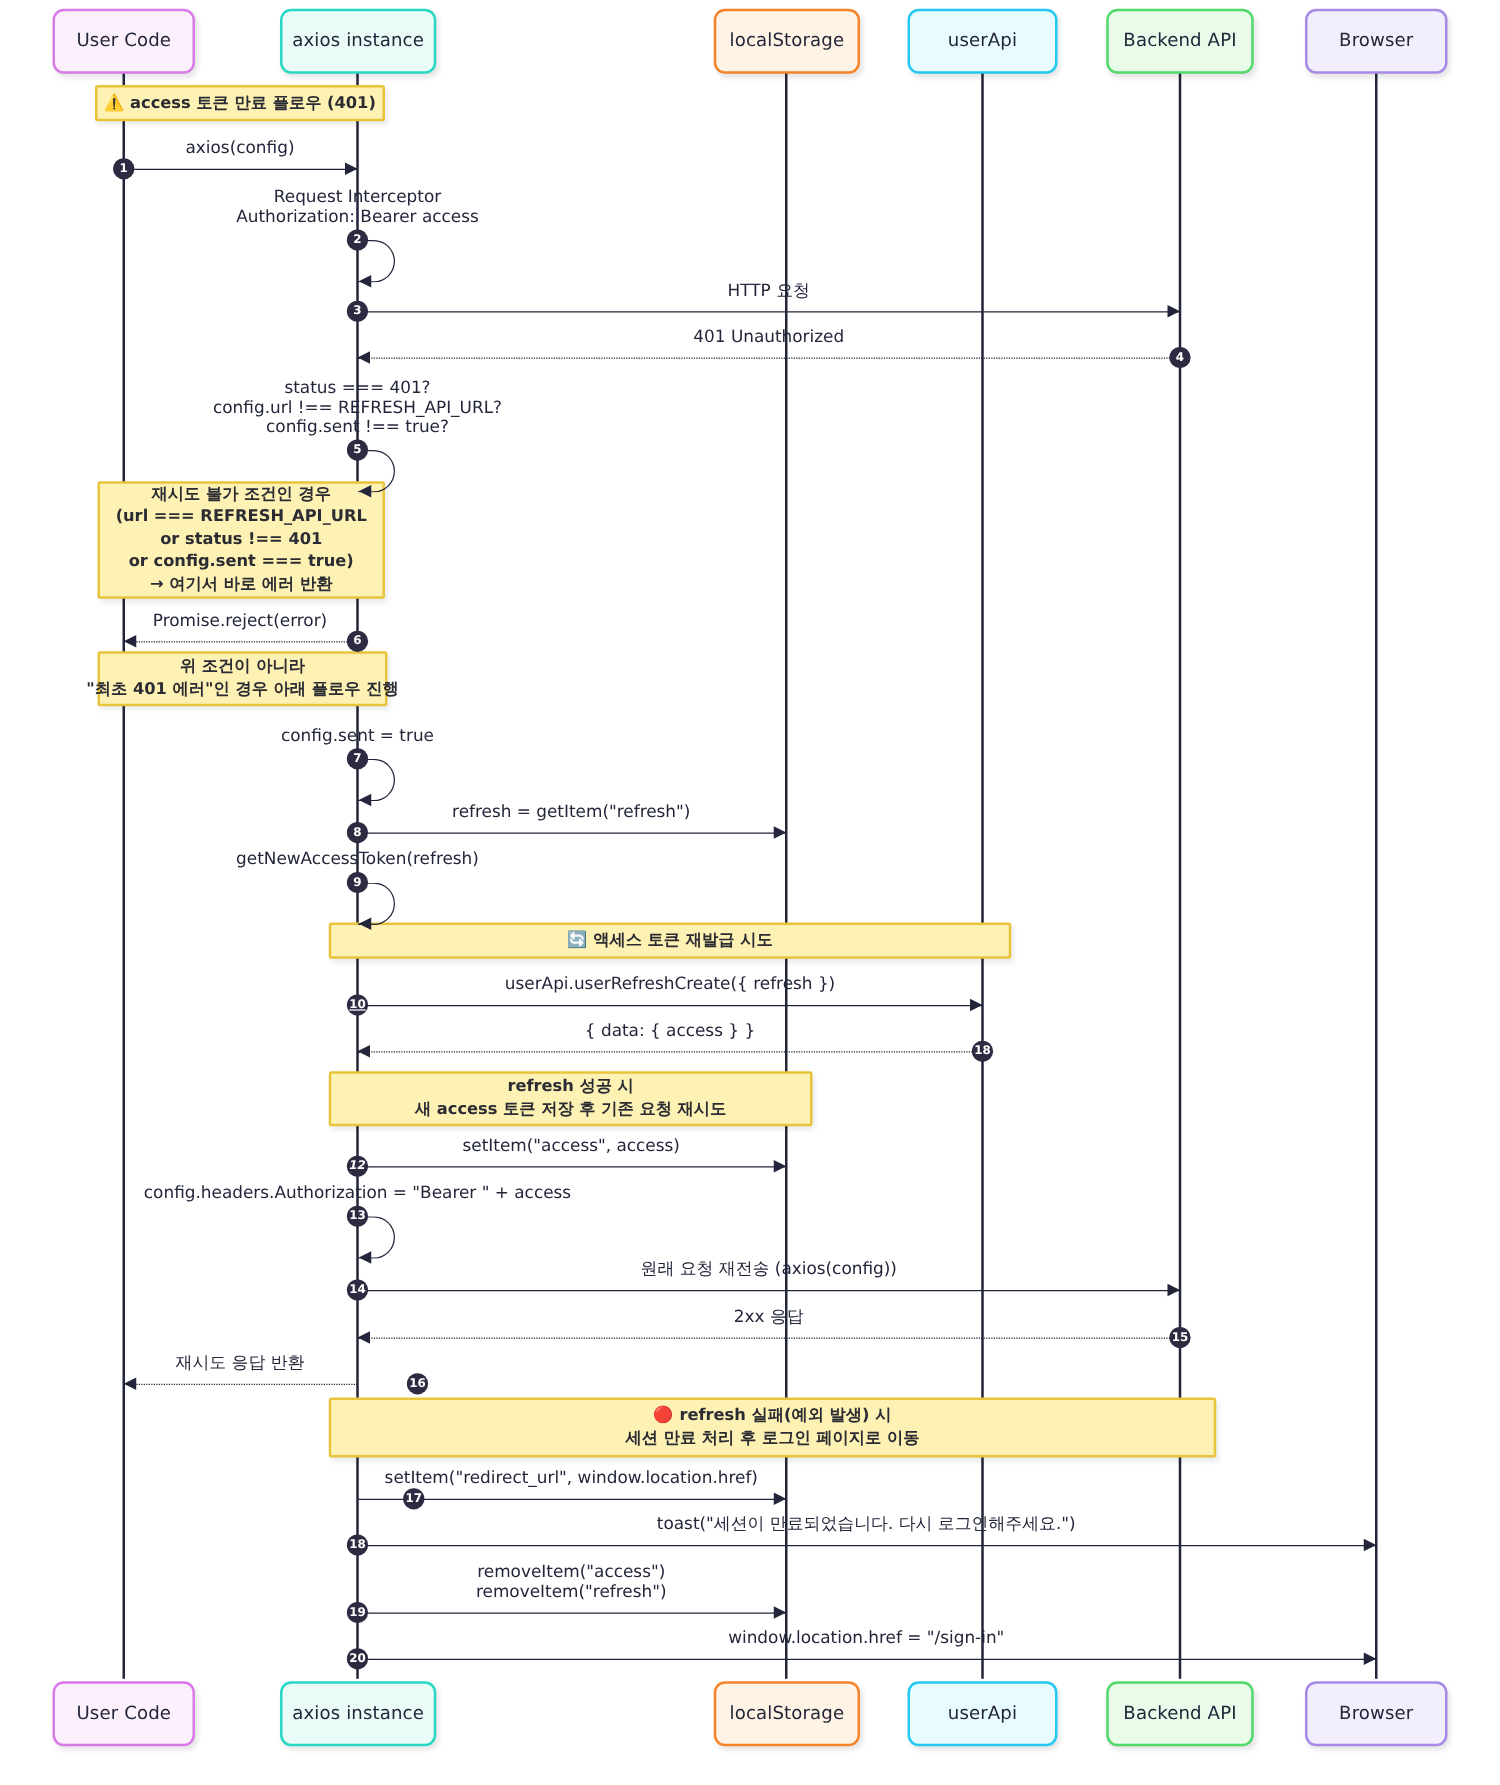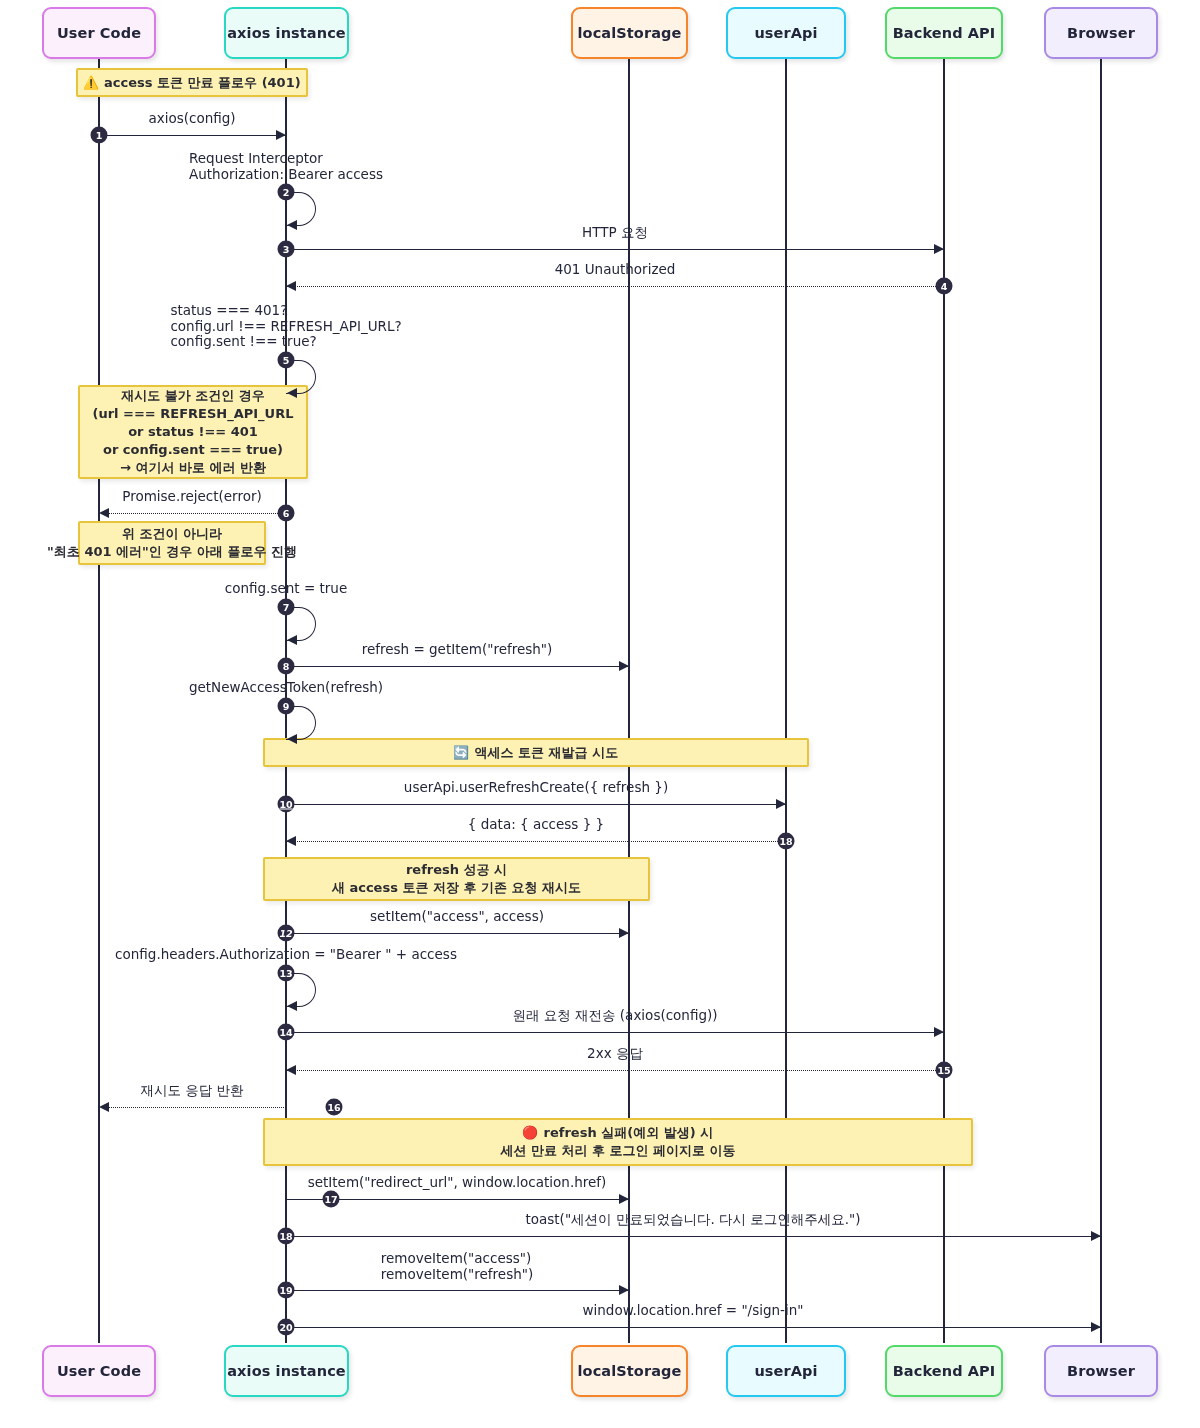--- a/index.html
+++ b/index.html
@@ -18,21 +18,21 @@
   .actor-box{
     position:absolute;
     box-sizing:border-box;
     height:52px;
     border-radius:9px;
     border:2px solid #888;
     display:flex;
     align-items:center;
     justify-content:center;
     font-size:14.5px;
-    font-weight:700;
+    font-weight:400;
     color:#23263a;
     letter-spacing:0.1px;
     box-shadow:2px 3px 4px rgba(0,0,0,0.10);
     white-space:nowrap;
   }
   
   .lifeline{
     position:absolute;
     width:2px;
     background:#23263a;
@@ -76,20 +76,21 @@
     border-bottom:5.5px solid transparent;
   }
   .msg .head.right{border-left:10px solid #23263a;}
   .msg .head.left{border-right:10px solid #23263a;}
   .msg .label{
     position:absolute;
     transform:translate(-50%,-100%);
     white-space:nowrap;
     font-size:13.5px;
     color:#23263a;
+    text-align:center;
     line-height:1.15;
     background:transparent;
   }
   .msg .label .lline{display:block;}
   
   .seqnum{
     position:absolute;
     width:17px;height:17px;
     border-radius:50%;
     background:#2d2b42;
@@ -170,21 +171,21 @@
     <div class="note" style="left: 76px; top: 68px; width: 232px; height: 29px;">
       <span class="nline">⚠️ access 토큰 만료 플로우 (401)</span>
     </div>
     <div class="note" style="left: 78px; top: 385px; width: 230px; height: 94px;">
       <span class="nline">재시도 불가 조건인 경우</span>
       <span class="nline">(url === REFRESH_API_URL</span>
       <span class="nline">or status !== 401</span>
       <span class="nline">or config.sent === true)</span>
       <span class="nline">→ 여기서 바로 에러 반환</span>
     </div>
-    <div class="note" style="left: 78px; top: 521px; width: 188px; height: 44px;">
+    <div class="note" style="left: 78px; top: 521px; width: 232px; height: 44px;">
       <span class="nline">위 조건이 아니라</span>
       <span class="nline">"최초 401 에러"인 경우 아래 플로우 진행</span>
     </div>
     <div class="note" style="left: 263px; top: 738px; width: 546px; height: 29px; justify-content: center;">
       <span class="nline">🔄 액세스 토큰 재발급 시도</span>
     </div>
     <div class="note" style="left: 263px; top: 857px; width: 387px; height: 44px;">
       <span class="nline">refresh 성공 시</span>
       <span class="nline">새 access 토큰 저장 후 기존 요청 재시도</span>
     </div>

